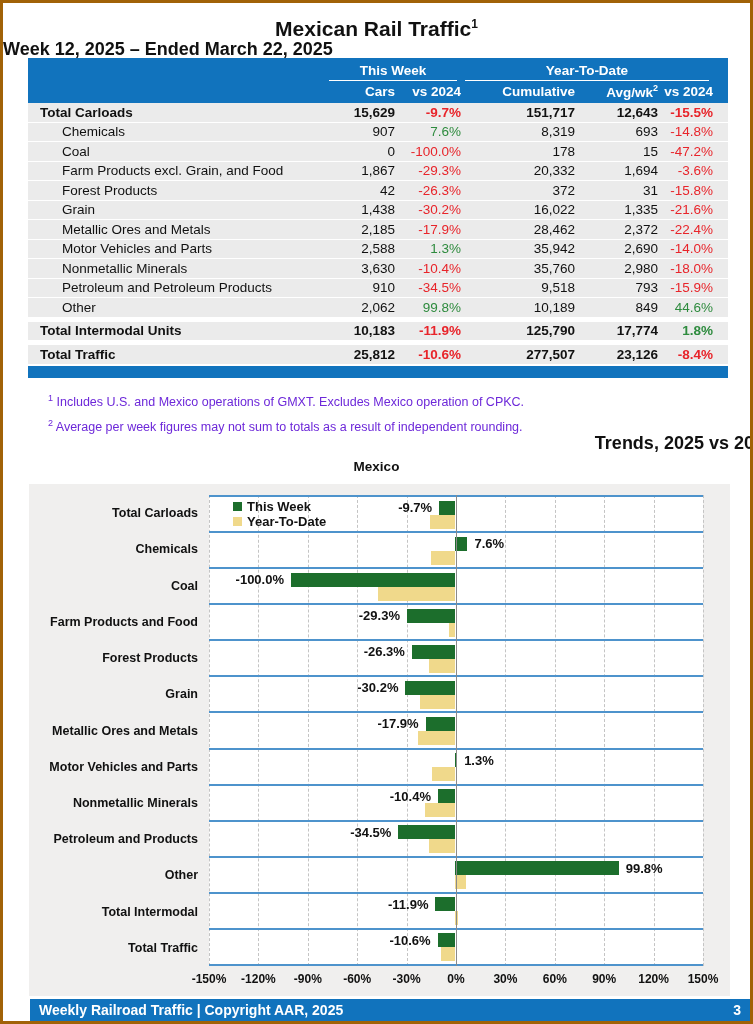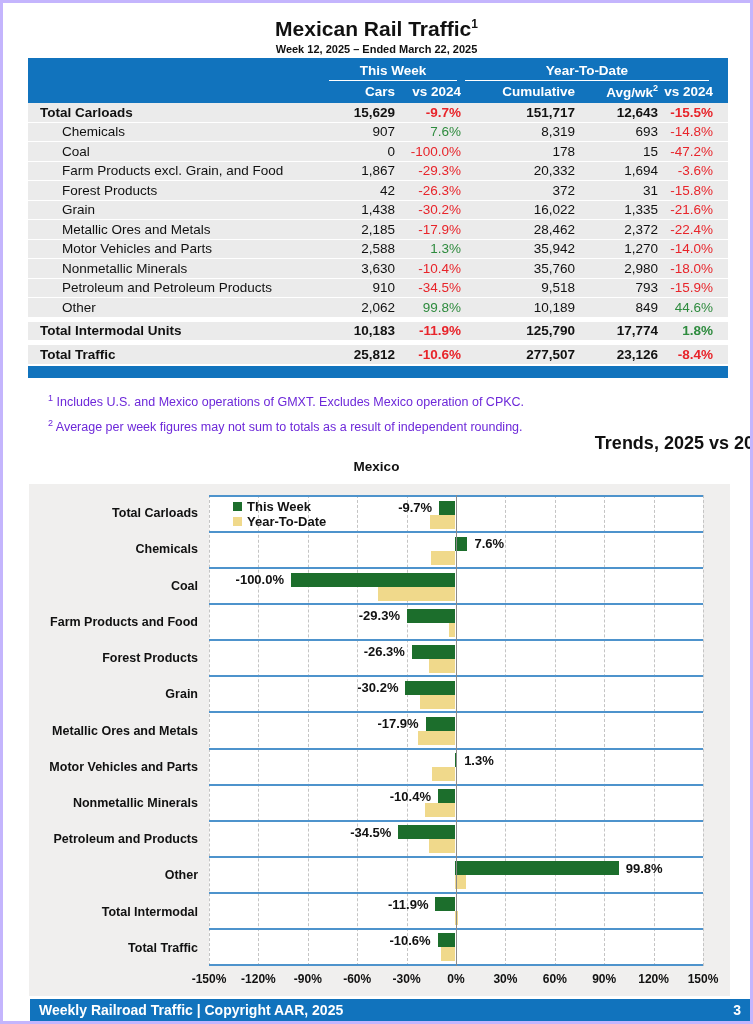--- a/index.html
+++ b/index.html
@@ -1,25 +1,25 @@
 <!DOCTYPE html>
 <html><head>
 <meta charset="utf-8">
 <style>
   html,body{margin:0;padding:0;background:#fff;}
   *{box-sizing:border-box;}
   .page{
     position:relative;width:753px;height:1024px;background:#fff;
-    border:3px solid #c4b5fd;overflow:hidden;
+    border:3px solid #a16207;overflow:hidden;
     font-family:"Liberation Sans",sans-serif;color:#111;
   }
   
   .rpt-title{margin-top:9px;text-align:center;font-size:21px;font-weight:bold;line-height:24px;}
   .rpt-title sup{font-size:12px;}
-  .rpt-subtitle{text-align:center;font-size:11px;font-weight:bold;line-height:17px;}
+  .rpt-subtitle{text-align:left;font-size:18px;font-weight:bold;line-height:17px;}
   
   .tbl{position:absolute;left:25px;top:55px;width:700px;}
   .grid-row{display:grid;grid-template-columns:1fr 70px 66px 114px 83px 55px 15px;align-items:center;}
   .thead{background:#1173bd;color:#fff;font-weight:bold;padding-top:3px;}
   .group-row{height:21px;}
   .group-cell{text-align:center;font-size:13.5px;position:relative;padding-bottom:3px;}
   .group-cell .uline{position:absolute;left:4px;right:4px;bottom:0;border-bottom:1.5px solid #fff;}
   .gc-tw{grid-column:2/4;}
   .gc-ytd{grid-column:4/7;}
   .col-row{height:21px;padding-bottom:2px;}
@@ -150,21 +150,21 @@
           <div class="num">28,462</div>
           <div class="num">2,372</div>
           <div class="num neg">-22.4%</div>
           <div class=""></div>
         </div>
         <div class="grid-row indent">
           <div class="cell-label cell-label">Motor Vehicles and Parts</div>
           <div class="num">2,588</div>
           <div class="num pos">1.3%</div>
           <div class="num">35,942</div>
-          <div class="num">1,270</div>
+          <div class="num">2,690</div>
           <div class="num neg">-14.0%</div>
           <div class=""></div>
         </div>
         <div class="grid-row indent">
           <div class="cell-label cell-label">Nonmetallic Minerals</div>
           <div class="num">3,630</div>
           <div class="num neg">-10.4%</div>
           <div class="num">35,760</div>
           <div class="num">2,980</div>
           <div class="num neg">-18.0%</div>

